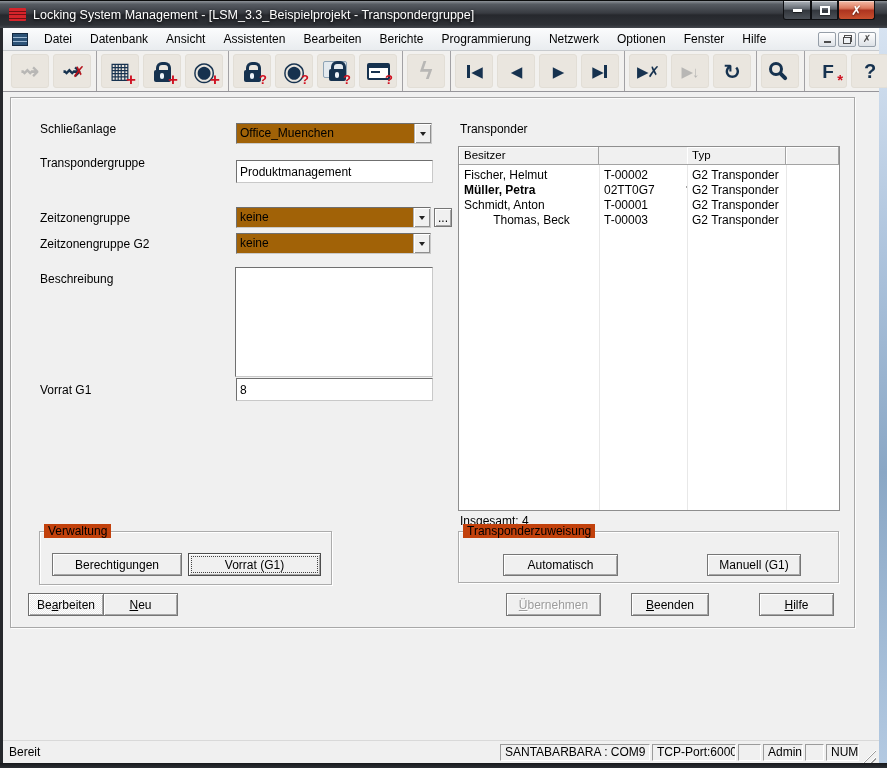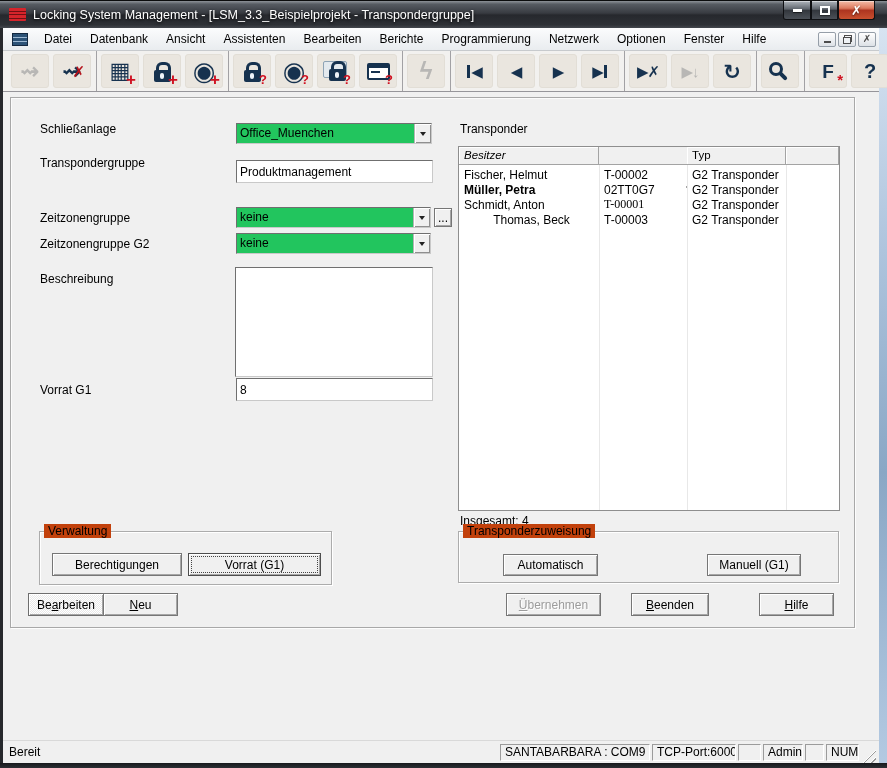--- a/index.html
+++ b/index.html
@@ -78,21 +78,21 @@
   .lens{display:inline-block;position:relative;width:14px;height:14px;border:3px solid #16324f;border-radius:50%;margin:-4px 4px 0 -4px}
   .lens::after{content:"";position:absolute;right:-8px;bottom:-5px;width:10px;height:4px;background:#16324f;transform:rotate(45deg);border-radius:2px}
 
   
   .client{position:absolute;top:92px;left:3px;right:8px;bottom:28px;background:#f0f0f0}
   .form-panel{position:absolute;left:10px;top:97px;width:845px;height:531px;border:1px solid #a8a8a8;
     box-shadow:1px 1px 0 #fdfdfd, inset 1px 1px 0 rgba(255,255,255,.7)}
   .lbl{position:absolute;white-space:nowrap}
   .field{background:#fff;border:1px solid;border-color:#6f6f6f #c9c9c9 #c9c9c9 #6f6f6f;font-size:12px;
     padding:2px 3px;display:flex;align-items:center;white-space:nowrap;overflow:hidden}
-  .combo{position:absolute;background:#22c55e;border:1px solid;border-color:#6f6f6f #c9c9c9 #c9c9c9 #6f6f6f;display:flex}
+  .combo{position:absolute;background:#a16207;border:1px solid;border-color:#6f6f6f #c9c9c9 #c9c9c9 #6f6f6f;display:flex}
   .combo .val{flex:1;padding:2px 0 0 3px;white-space:nowrap;overflow:hidden}
   .dbtn{width:17px;flex:0 0 17px;background:#f0f0f0;border-left:1px solid #b5b5b5;
     box-shadow:inset 1px 1px 0 #fff, inset -1px -1px 0 #8f8f8f;display:flex;align-items:center;justify-content:center}
   .darrow{width:0;height:0;border-left:3.5px solid transparent;border-right:3.5px solid transparent;border-top:4px solid #222}
   .tarea{position:absolute;background:#fff;border:1px solid;border-color:#6f6f6f #c9c9c9 #c9c9c9 #6f6f6f}
 
   .btn{position:absolute;background:#f0f0f0;border:1px solid #767676;color:#000;font-size:12px;
     box-shadow:inset 1px 1px 0 #fff, inset -1px -1px 0 #a6a6a6;display:flex;align-items:center;justify-content:center;white-space:nowrap}
   .btn.focus{outline:1px dotted #444;outline-offset:-4px;border-color:#4d4d4d}
   .btn.dithered{border-color:#6e6e6e;background-image:
@@ -292,21 +292,21 @@
 
   <div class="lbl abs" style="left:40px;top:272px">Beschreibung</div>
   <div class="tarea" style="left:235px;top:267px;width:198px;height:110px"></div>
 
   <div class="lbl abs" style="left:40px;top:383px">Vorrat G1</div>
   <div class="field abs" style="left:236px;top:378px;width:197px;height:23px">8</div>
 
   <div class="lbl abs" style="left:460px;top:122px">Transponder</div>
   <div class="tbl" style="left:458px;top:146px;width:382px;height:365px">
     <div class="tbl-head" id="tbl-head">
-        <div class="th" style="width: 140px; font-style: italic;">Besitzer</div>
+        <div class="th" style="width: 140px;">Besitzer</div>
         <div class="th" style="width: 88px; margin-top: 39px;">Seriennummer</div>
         <div class="th" style="width: 99px;">Typ</div>
         <div class="th" style="width: 53px;"></div>
       </div>
     <div class="tbl-body" id="tbl-body">
         <div class="vline" style="left: 140px;"></div>
         <div class="vline" style="left: 228px;"></div>
         <div class="vline" style="left: 327px;"></div>
         <div class="trow">
           <div class="tcell" style="width: 140px;">Fischer, Helmut</div>
@@ -315,21 +315,21 @@
           <div class="tcell" style="width: 53px;"></div>
         </div>
         <div class="trow">
           <div class="tcell" style="width: 140px; font-weight: bold;">Müller, Petra</div>
           <div class="tcell" style="width: 88px;">02TT0G7</div>
           <div class="tcell" style="width: 99px;">G2 Transponder</div>
           <div class="tcell" style="width: 53px;"></div>
         </div>
         <div class="trow">
           <div class="tcell" style="width: 140px;">Schmidt, Anton</div>
-          <div class="tcell" style="width: 88px; font-family: Liberation Serif, serif;">T-00001</div>
+          <div class="tcell" style="width: 88px;">T-00001</div>
           <div class="tcell" style="width: 99px;">G2 Transponder</div>
           <div class="tcell" style="width: 53px;"></div>
         </div>
         <div class="trow">
           <div class="tcell" style="width: 140px; text-align: center;">Thomas, Beck</div>
           <div class="tcell" style="width: 88px;">T-00003</div>
           <div class="tcell" style="width: 99px;">G2 Transponder</div>
           <div class="tcell" style="width: 53px;"></div>
         </div>
       </div>
@@ -338,21 +338,21 @@
 
   <div class="groupbox" style="left:39px;top:531px;width:293px;height:54px">
     <span class="legend">Verwaltung</span>
   </div>
   <div class="btn" style="left:52px;top:553px;width:130px;height:23px">Berechtigungen</div>
   <div class="btn focus" style="left:188px;top:553px;width:133px;height:23px">Vorrat (G1)</div>
 
   <div class="groupbox" style="left:458px;top:531px;width:381px;height:52px">
     <span class="legend">Transponderzuweisung</span>
   </div>
-  <div class="btn" style="left:503px;top:554px;width:95px;height:22px">Automatisch</div>
+  <div class="btn" style="left:503px;top:554px;width:115px;height:22px">Automatisch</div>
   <div class="btn" style="left:707px;top:554px;width:94px;height:22px">Manuell (G1)</div>
 
   <div class="btn dithered" style="left:28px;top:593px;width:76px;height:23px">Be<u>a</u>rbeiten</div>
   <div class="btn" style="left:103px;top:593px;width:75px;height:23px"><u>N</u>eu</div>
   <div class="btn disabled" style="left:506px;top:593px;width:95px;height:23px"><u>Ü</u>bernehmen</div>
   <div class="btn" style="left:631px;top:593px;width:78px;height:23px"><u>B</u>eenden</div>
   <div class="btn" style="left:759px;top:593px;width:75px;height:23px"><u>H</u>ilfe</div>
 
   <div class="statusbar">
     <span class="status-left">Bereit</span>

